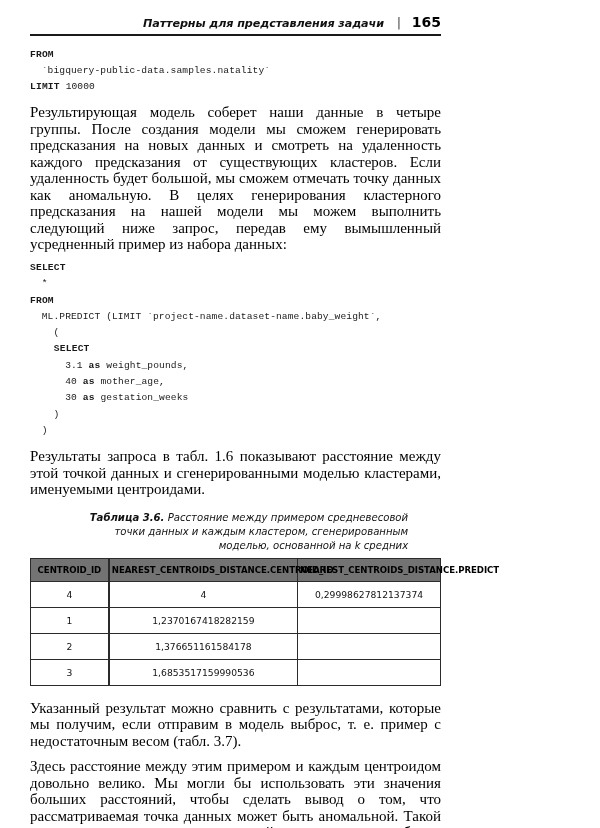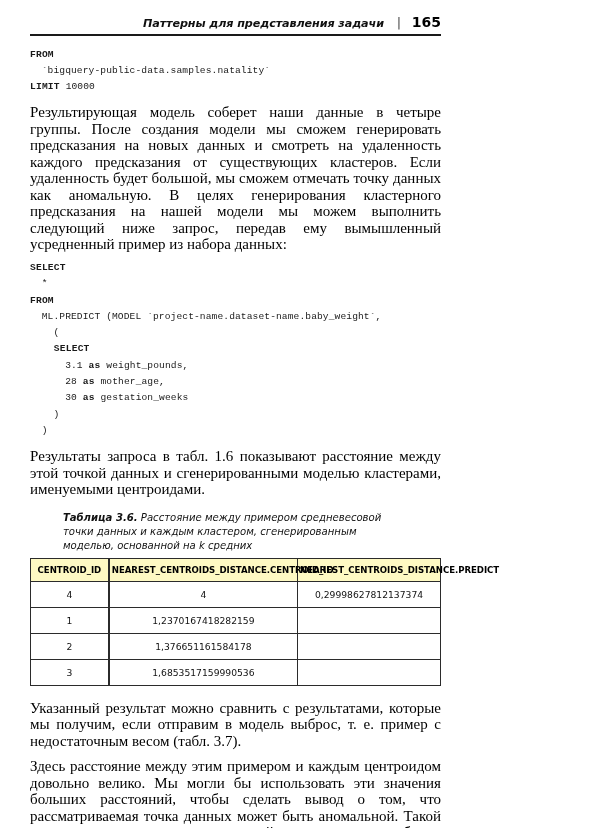--- a/index.html
+++ b/index.html
@@ -84,21 +84,21 @@
     hyphens: manual;
   }
   .para-block { margin-top: 9px; }
 
   
   .table-caption {
     font-family: "DejaVu Sans", sans-serif;
     font-style: italic;
     font-size: 10.1px;
     line-height: 14px;
-    text-align: left;
+    text-align: right;
     margin: 13px auto 5px auto;
     width: 84%;
     color: #111;
   }
   .table-caption b {
     font-weight: bold;
     font-style: italic;
   }
 
   
@@ -108,21 +108,21 @@
     table-layout: fixed;
     font-family: "DejaVu Sans", sans-serif;
   }
   table.data th,
   table.data td {
     border: 1px solid #2b2b2b;
     text-align: center;
     vertical-align: middle;
   }
   table.data th {
-    background: #fef9c3;
+    background: #737373;
     font-size: 8.6px;
     font-weight: bold;
     letter-spacing: -0.05px;
     padding: 6px 2px 6px 2px;
     color: #000;
   }
   table.data td {
     font-size: 9.2px;
     font-weight: normal;
     padding: 7px 2px 7px 2px;
@@ -157,25 +157,25 @@
 <span>  `bigquery-public-data.samples.natality`</span>
 <span class="kw">LIMIT</span><span> 10000</span></div>
 
   <div class="para-block">
     <p class="body">Результирующая модель соберет наши данные в четыре группы. После создания модели мы сможем генерировать предсказания на новых данных и смотреть на удаленность каждого предсказания от существующих кластеров. Если удаленность будет большой, мы сможем отмечать точку данных как аномальную. В целях генерирования кластерного предсказания на нашей модели мы можем выполнить следующий ниже запрос, передав ему вымышленный усредненный пример из набора данных:</p>
   </div>
 
   <div class="code code-2"><span class="kw">SELECT</span>
 <span>  *</span>
 <span class="kw">FROM</span>
-<span>  ML.PREDICT (MODEL `project-name.dataset-name.baby_weight`,</span>
+<span>  ML.PREDICT (LIMIT `project-name.dataset-name.baby_weight`,</span>
 <span>    (</span>
 <span class="kw">    SELECT</span>
 <span>      3.1 </span><span class="kw">as</span><span> </span><span>weight_pounds,</span>
-<span>      28 </span><span class="kw">as</span><span> </span><span>mother_age,</span>
+<span>      40 </span><span class="kw">as</span><span> </span><span>mother_age,</span>
 <span>      30 </span><span class="kw">as</span><span> </span><span>gestation_weeks</span>
 <span>    )</span>
 <span>  )</span></div>
 
   <div class="para-block">
     <p class="body">Результаты запроса в табл. 1.6 показывают расстояние между этой точкой данных и сгенерированными моделью кластерами, именуемыми центроидами.</p>
   </div>
 
   <div class="table-caption"><b>Таблица 3.6.</b><span> Расстояние между примером средневесовой точки данных и каждым кластером, сгенерированным моделью, основанной на k средних</span></div>
 

